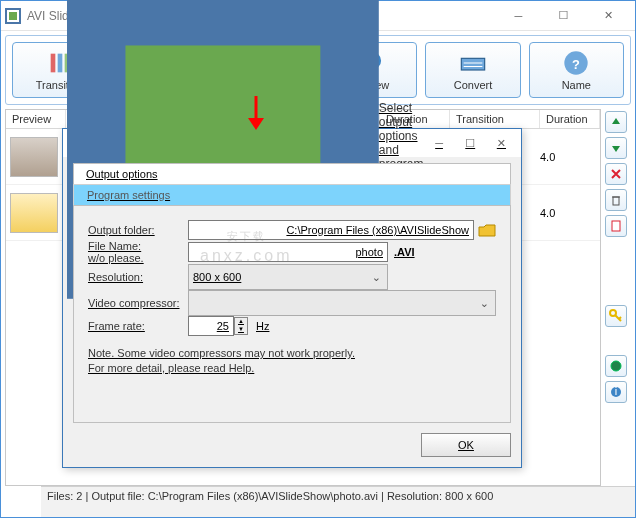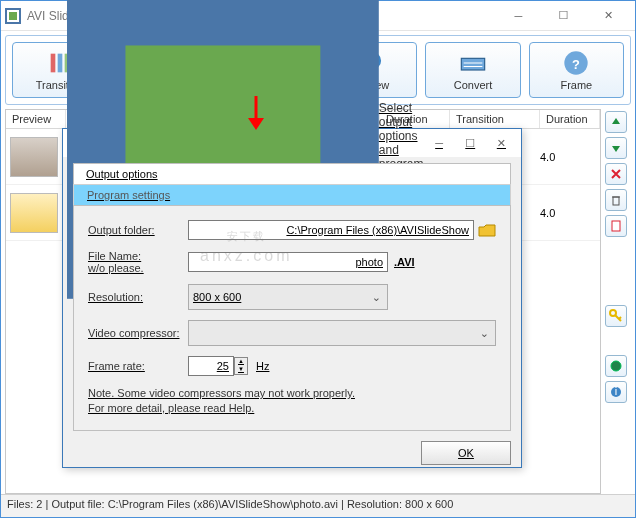--- a/index.html
+++ b/index.html
@@ -32,31 +32,31 @@
 .trow .thumb { width: 48px; height: 40px; margin: 4px; background: #ddd; border: 1px solid #bbb; }
 .trow .cname { flex: 1; padding-left: 4px; }
 .trow .cd { width: 70px; }
 .trow .ct { width: 90px; }
 .trow .cd2 { width: 60px; }
 
 .side { width: 30px; display: flex; flex-direction: column; align-items: center; gap: 4px; padding-top: 2px; }
 .sidebtn { width: 22px; height: 22px; border: 1px solid #95b8d1; border-radius: 3px; background: linear-gradient(#fdfefe,#e7f1fa); display: flex; align-items: center; justify-content: center; cursor: pointer; }
 .sidegap { height: 60px; }
 
-.statusbar { height: 23px; border-top: 1px solid #d0d0d0; padding: 3px 6px; color: #333; background: #f2f2f2; }
+.statusbar { height: 31px; border-top: 1px solid #d0d0d0; padding: 3px 6px; color: #333; background: #f2f2f2; margin-left: 40px; }
 
 
 .dialog { position: absolute; left: 62px; top: 128px; width: 460px; height: 340px; border: 1px solid #3a78b8; background: #f0f0f0; box-shadow: 2px 2px 8px rgba(0,0,0,0.2); z-index: 50; display: flex; flex-direction: column; text-decoration: underline; }
 .dialog .dtitle { height: 28px; background: #fff; display: flex; align-items: center; padding: 0 4px; }
 .dialog .dtitle .title { flex: 1; font-size: 12px; color: #333; }
 .tabs { display: flex; padding: 6px 10px 0 10px; flex-direction: column; }
 .tab { padding: 4px 12px; border: 1px solid #bfbfbf; border-bottom: none; background: #fff; font-size: 11px; cursor: pointer; }
 .tab.inactive { background: #7dd3fc; border-color: #d0d0d0; color: #555; padding-left: 13px; }
 .tabbody { flex: 1; margin: 0 10px; border: 1px solid #bfbfbf; background: #f0f0f0; padding: 14px; }
-.field { display: flex; align-items: center; margin-bottom: 10px; }
+.field { display: flex; align-items: center; margin-bottom: 0; }
 .field .lbl { width: 100px; color: #333; }
 .txt { border: 1px solid #7a7a7a; background: #fff; height: 20px; padding: 2px 4px; font-size: 11px; text-align: right; }
 .ext { margin-left: 6px; font-weight: bold; }
 .combo { border: 1px solid #acacac; background: #e9e9e9; height: 22px; flex: 1; position: relative; display: flex; align-items: center; padding: 12px 4px; }
 .combo::after { content: "⌄"; position: absolute; right: 6px; color: #555; }
 .note { color: #333; font-size: 11px; margin-top: 10px; line-height: 1.35; }
 .dlgbtns { display: flex; justify-content: flex-end; gap: 80px; padding: 10px; }
 .dbtn { width: 90px; height: 24px; border: 1px solid #8a8a8a; background: linear-gradient(#fefefe,#e4e4e4); cursor: pointer; }
 
 .folder-ic { width: 18px; height: 14px; margin-left: 4px; }
@@ -121,21 +121,21 @@
           <rect x="2" y="8" width="20" height="10" fill="none" stroke="#2b5f8e"></rect>
           <path d="M4 12 h16 M4 15 h16" stroke="#fff"></path>
         </svg>
       <span>Convert</span>
     </div>
     <div class="tbtn">
       <svg class="ic" viewBox="0 0 24 24">
           <circle cx="12" cy="12" r="10" fill="#6fa8dc"></circle>
           <text x="12" y="17" text-anchor="middle" font-size="14" fill="#fff" font-weight="bold">?</text>
         </svg>
-      <span>Frame</span>
+      <span>Name</span>
     </div>
   </div>
 
   <div class="content">
     <div class="table-area">
       <div class="thead">
         <div class="col-preview">Preview</div>
         <div class="col-name">Photo File Name</div>
         <div class="col-dur">Duration</div>
         <div class="col-tran">Transition</div>

